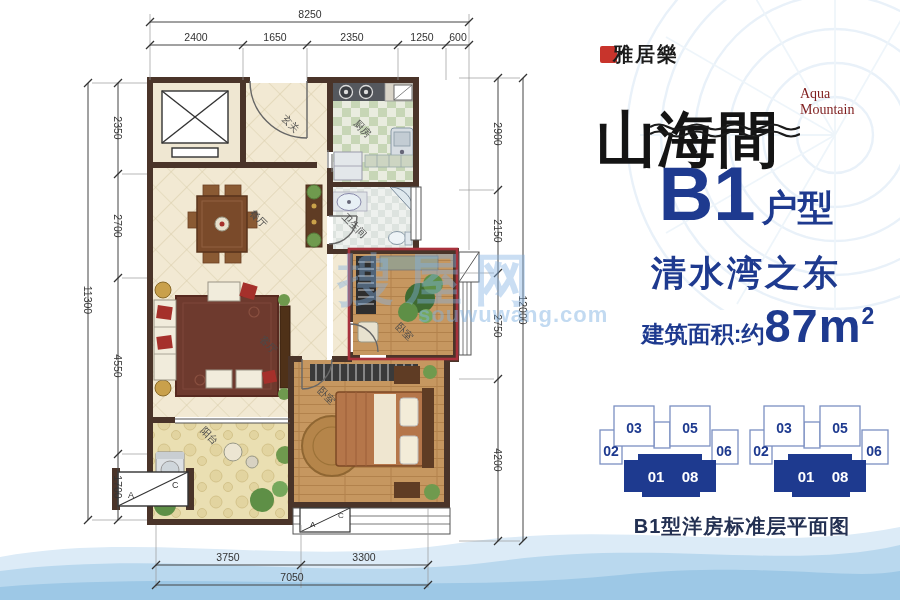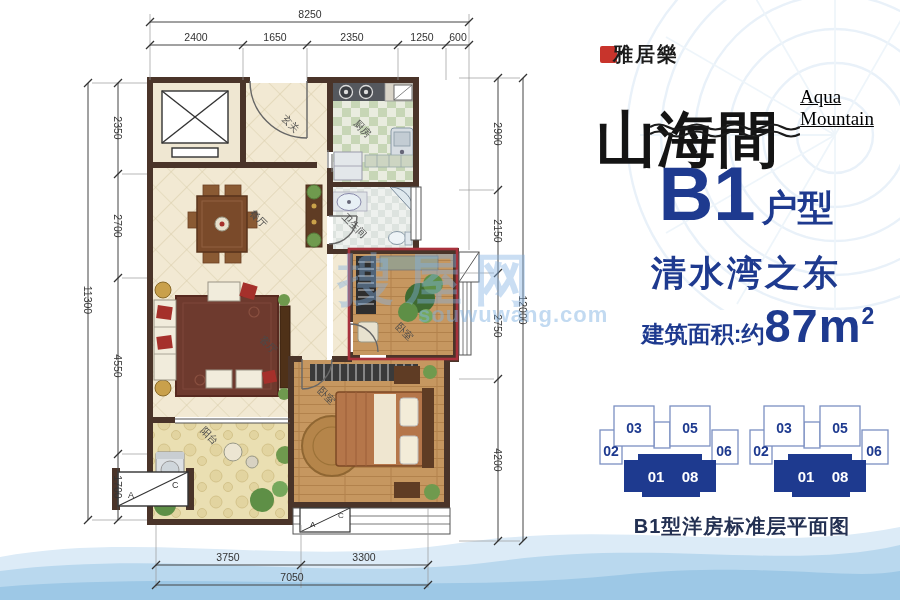--- a/index.html
+++ b/index.html
@@ -12,22 +12,22 @@
   
   #waves{left:0;bottom:0;z-index:1;}
   
   #plan{left:0;top:0;z-index:3;}
   
   .rightcol{z-index:2;}
   .brand{left:592px;top:34px;width:300px;height:120px;}
   .seal{position:absolute;left:8px;top:12px;width:17px;height:17px;background:#c8342c;border-radius:2px;}
   .company{position:absolute;left:21px;top:7px;font-size:20px;font-weight:bold;color:#1b1b1b;letter-spacing:2px;}
   .name-cn{position:absolute;left:4px;top:22px;font-size:60px;font-weight:900;color:#141414;letter-spacing:1px;margin-top:44px;}
-  .name-en{position:absolute;left:208px;top:52px;font-size:19px;color:#000000;
-           font-family:"Liberation Serif","DejaVu Serif",serif;line-height:1.15;text-decoration:underline;}
+  .name-en{position:absolute;left:208px;top:52px;font-size:14px;color:#7f1d1d;
+           font-family:"Liberation Serif","DejaVu Serif",serif;line-height:1.15;}
   .brandwaves{position:absolute;left:58px;top:88px;}
   .tagline{position:absolute;left:3px;top:100px;font-size:13px;font-weight:bold;color:#222;letter-spacing:5px;white-space:nowrap;}
   .unit-title{left:600px;top:156px;width:292px;text-align:center;color:#1e3a8f;white-space:nowrap;}
   .unit-title .code{font-size:76px;font-weight:900;line-height:1;}
   .unit-title .suffix{font-size:36px;font-weight:bold;margin-left:6px;}
   .layout-line{left:600px;top:250px;width:292px;text-align:center;color:#1e3a8f;
                font-size:35px;font-weight:900;letter-spacing:3px;white-space:nowrap;}
   .area-line{left:600px;top:298px;width:292px;text-align:center;color:#1e3a8f;white-space:nowrap;}
   .area-line .pre{font-size:23px;font-weight:bold;vertical-align:baseline;margin-left:24px;}
   .area-line .val{font-size:47px;font-weight:900;vertical-align:baseline;letter-spacing:1px;}

